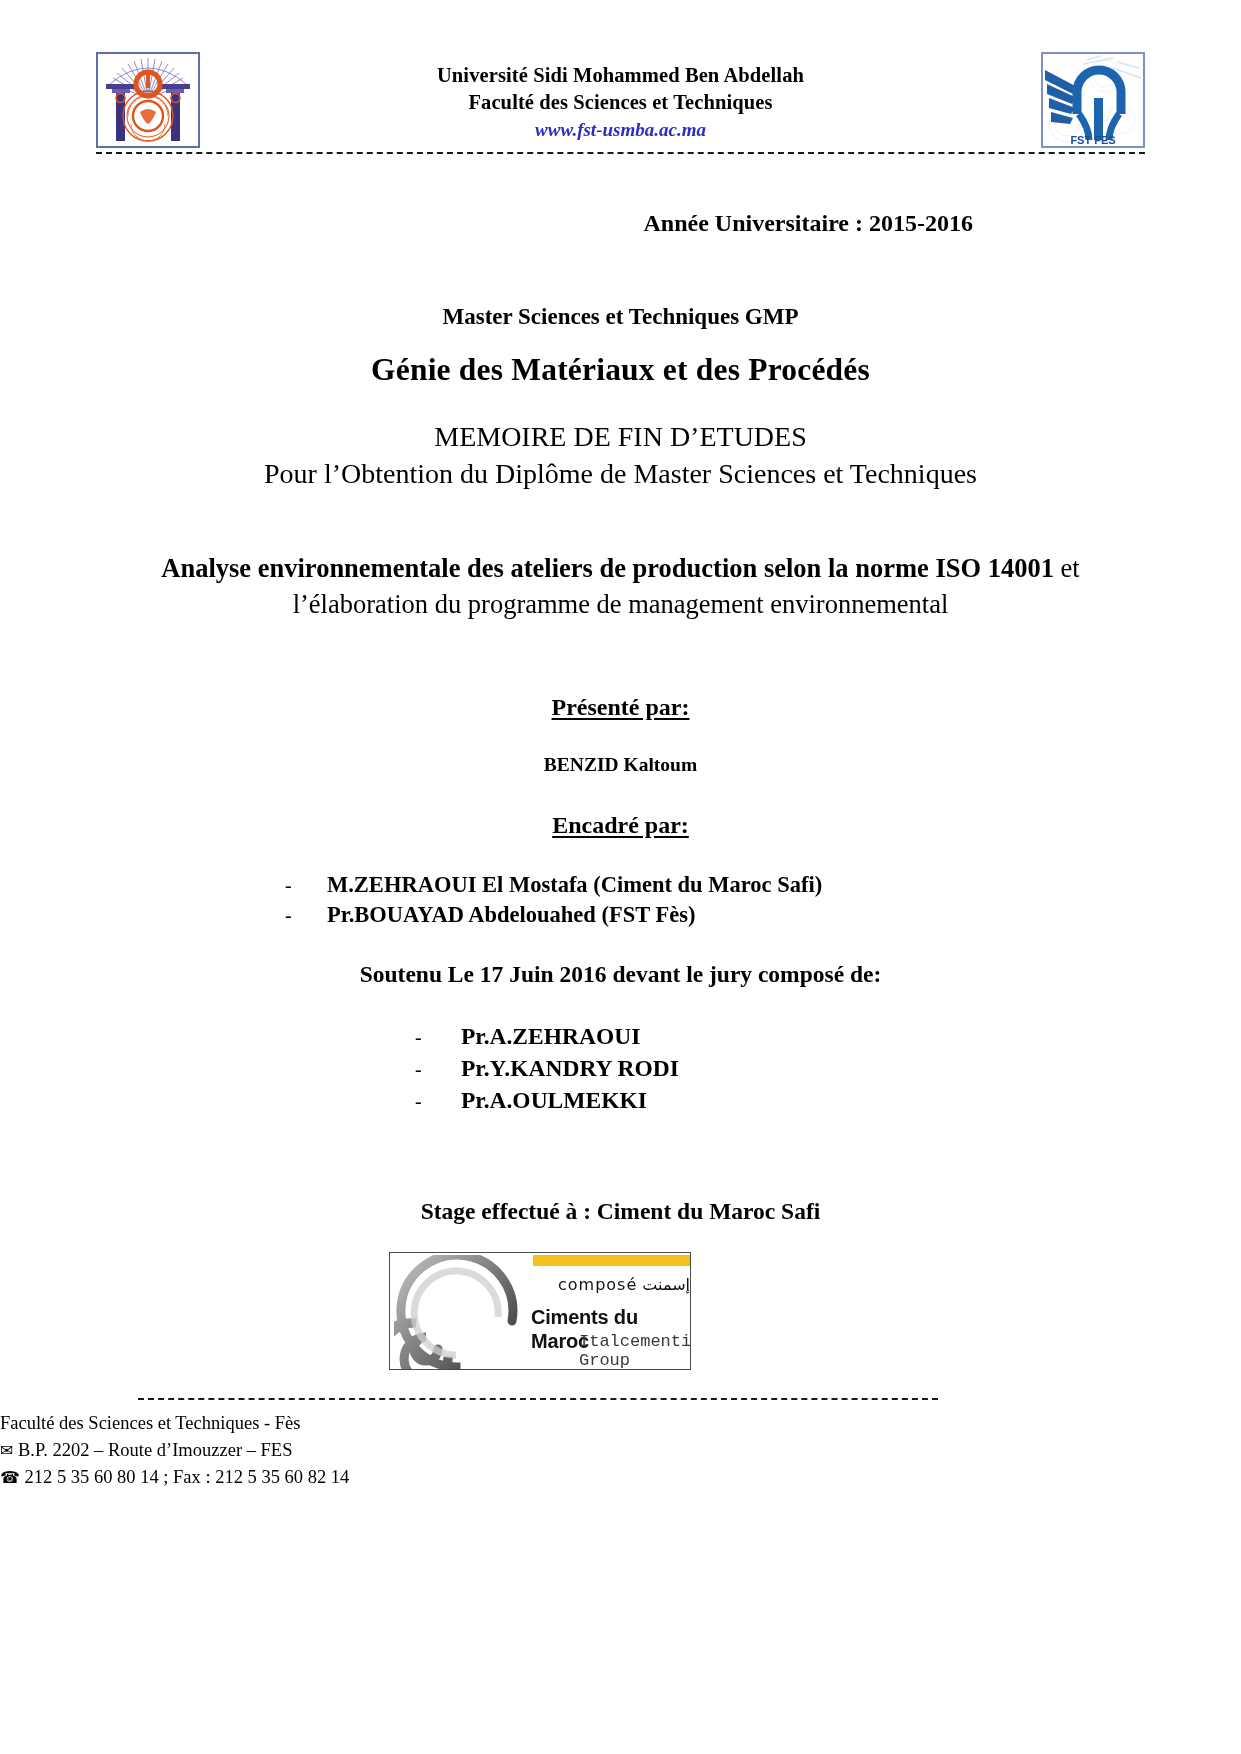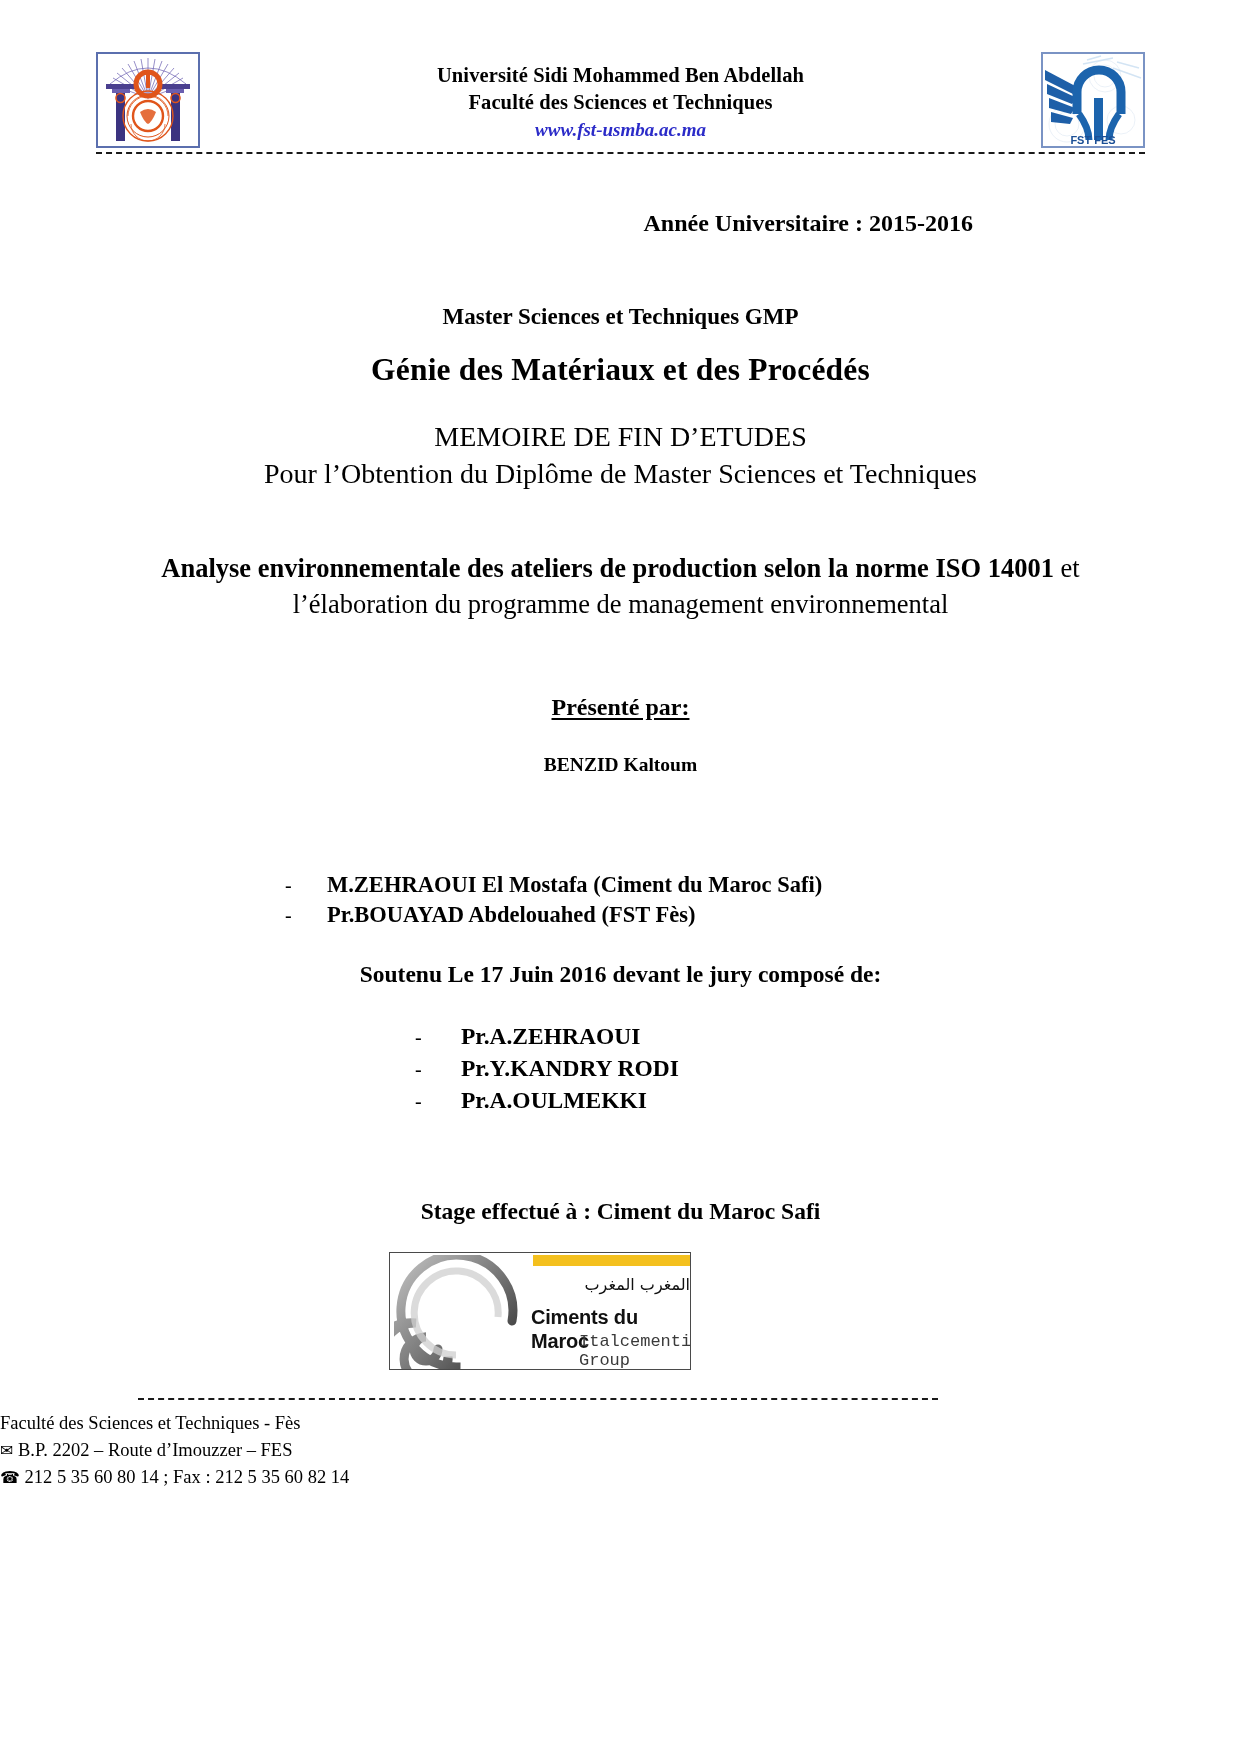--- a/index.html
+++ b/index.html
@@ -387,20 +387,21 @@
   <div class="block-center master-line">Master Sciences et Techniques GMP</div>
   <div class="block-center memoire-line">MEMOIRE DE FIN D’ETUDES</div>
 
   <div class="block-center program-line">Génie des Matériaux et des Procédés</div>
   <div class="block-center obtention-line">Pour l’Obtention du Diplôme de Master Sciences et Techniques</div>
 
   <div class="block-center main-title"><span>Analyse environnementale des ateliers de production selon la norme ISO 14001</span><span class="light"> et l’élaboration du programme de management environnemental</span></div>
 
   <div class="block-center presente-label"><span>Présenté par:</span></div>
   <div class="block-center student-name">BENZID Kaltoum</div>
+  <div class="block-center encadre-label"><span>Encadré par:</span></div>
 
   <div class="supervisors">
     <div class="sup-row">
       <span class="sup-dash">-</span>
       <span class="sup-text">M.ZEHRAOUI El Mostafa (Ciment du Maroc Safi)</span>
     </div>
     <div class="sup-row">
       <span class="sup-dash">-</span>
       <span class="sup-text">Pr.BOUAYAD Abdelouahed (FST Fès)</span>
     </div>
@@ -438,21 +439,21 @@
         <path d="M118 66
                  a56 56 0 1 0 -56 46
                  a44 44 0 1 1 -40 -44
                  a33 33 0 1 0 32 34
                  a22 22 0 1 1 -22 -20
                  a12 12 0 1 0 12 12" fill="none" stroke="url(#spgrad)" stroke-width="9" stroke-linecap="round"></path>
         <path d="M104 62 a42 42 0 1 0 -42 38" fill="none" stroke="#cfcfcf" stroke-width="7" opacity="0.75"></path>
       </svg>
     </div>
     <div class="logo-yellow-bar"></div>
-    <div class="logo-arabic">المغرب المغرب</div>
+    <div class="logo-arabic">إسمنت composé</div>
     <div class="logo-name">Ciments du Maroc</div>
     <div class="logo-group">Italcementi Group</div>
   </div>
 
   <div class="footer-rule"></div>
   <div class="footer">
     <span class="footer-line">Faculté des Sciences et Techniques -  Fès</span>
     <span class="footer-line"><span class="glyph">✉</span> <span>B.P. 2202 – Route d’Imouzzer – FES</span></span>
     <span class="footer-line"><span class="glyph">☎</span> <span>212 5 35 60 80 14 ; Fax : 212 5 35 60 82 14</span></span>
   </div>

